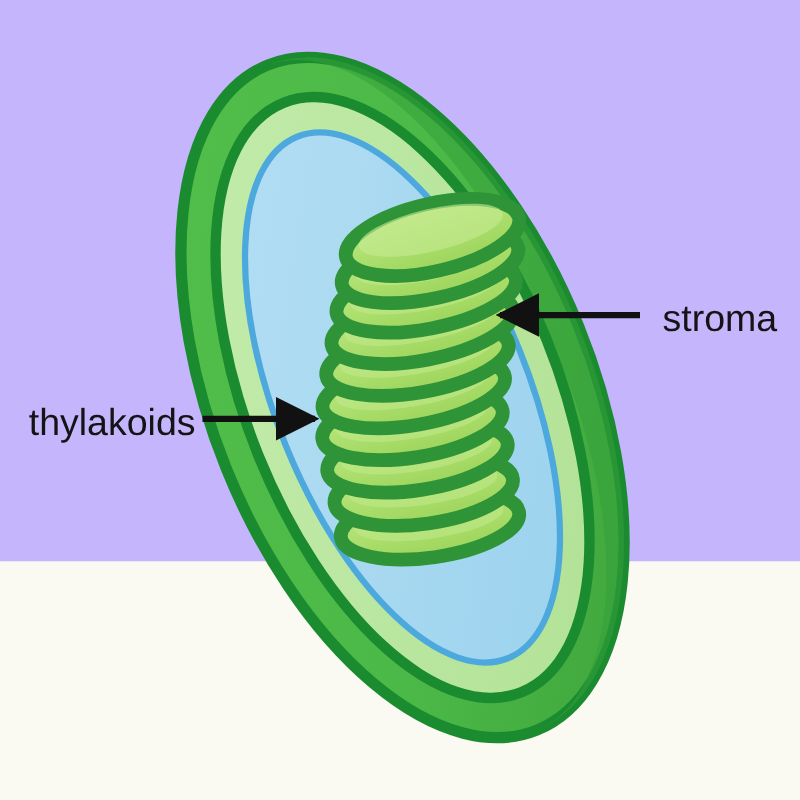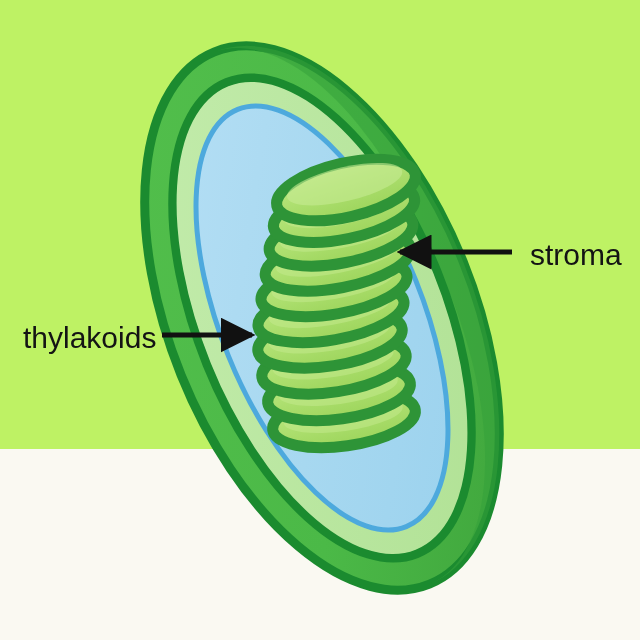--- a/index.html
+++ b/index.html
@@ -10,21 +10,21 @@
     width: 640px;
     height: 640px;
     background: #faf9f2;
     font-family: "Liberation Sans", sans-serif;
     overflow: hidden;
   }
   #diagram-root {
     position: relative;
     width: 640px;
     height: 449px;
-    background: #bef264;
+    background: #c4b5fd;
   }
   #diagram-svg {
     position: absolute;
     left: 0;
     top: 0;
     width: 640px;
     height: 640px;
     display: block;
   }
   .label-text {

